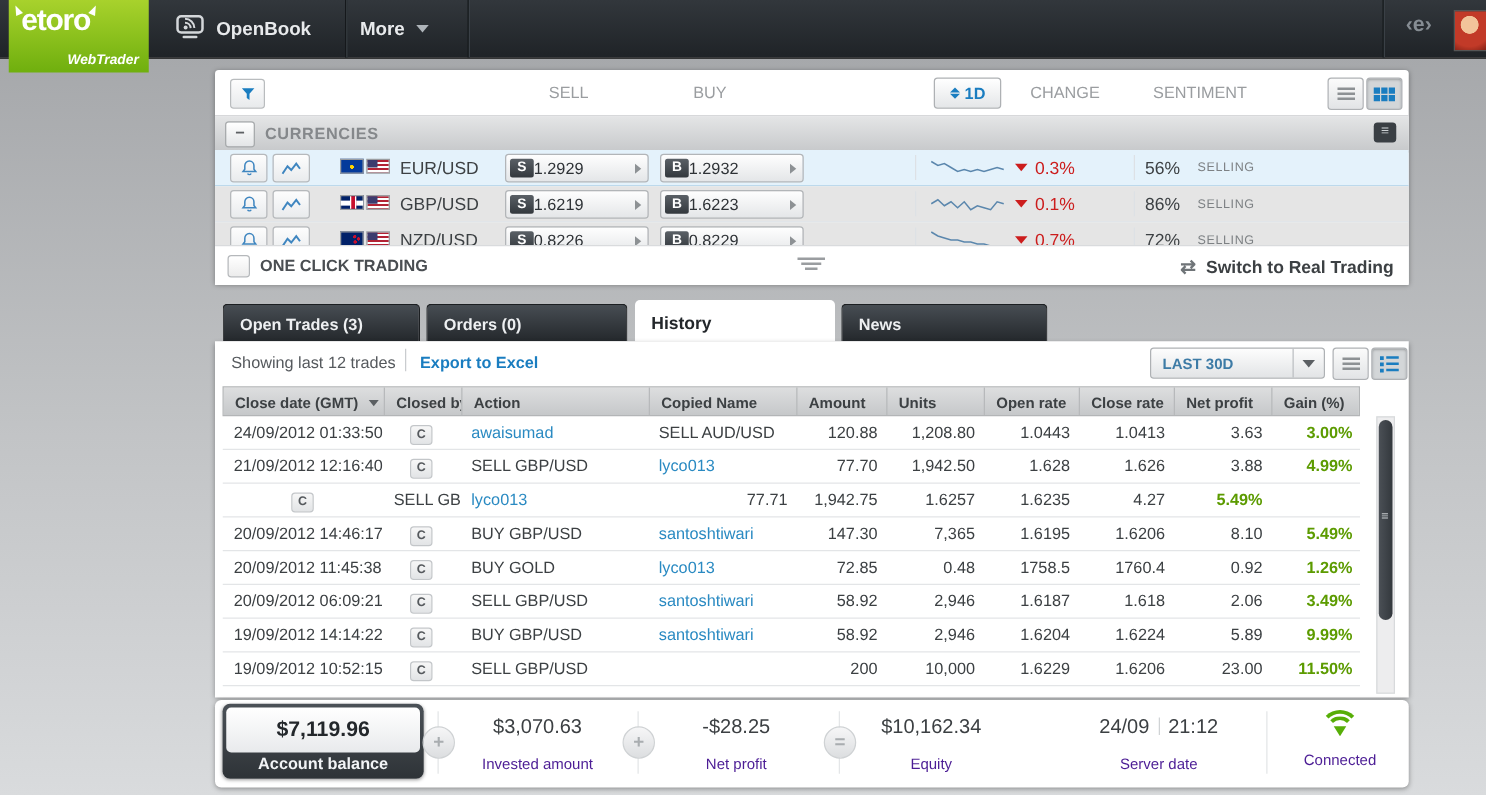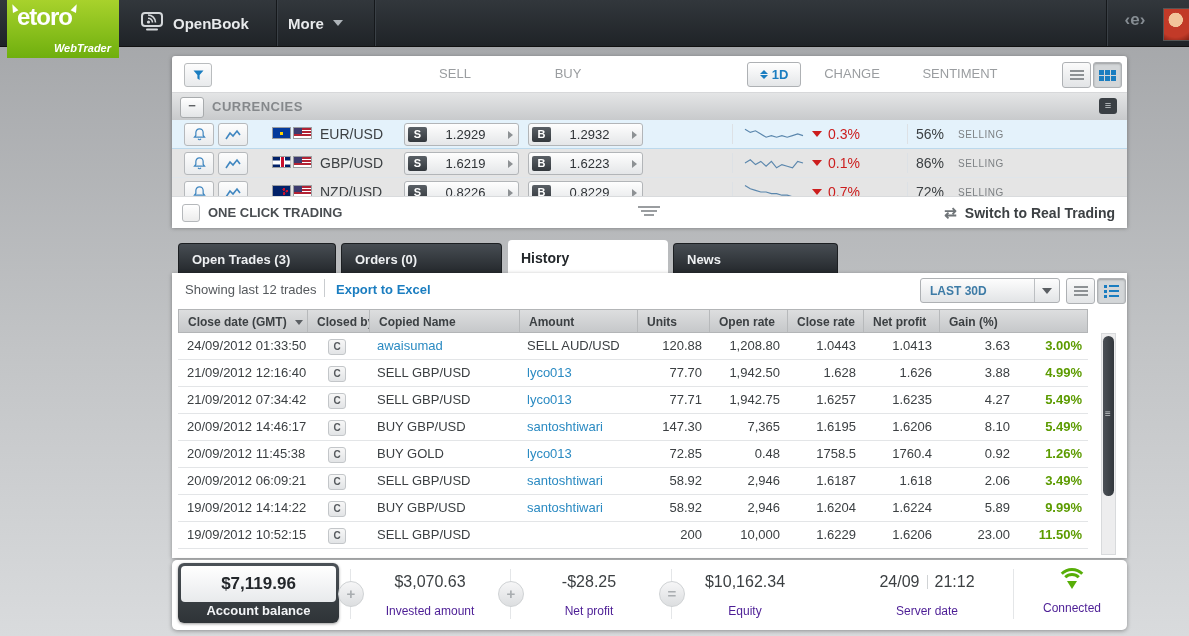--- a/index.html
+++ b/index.html
@@ -87,21 +87,21 @@
           background:radial-gradient(circle at 30% 20%,#c8102e 0 1.2px,transparent 1.5px),
                      radial-gradient(circle at 80% 45%,#c8102e 0 1.2px,transparent 1.5px),
                      radial-gradient(circle at 35% 80%,#c8102e 0 1.2px,transparent 1.5px);}
   .pair{position:absolute;left:148px;top:6px;font-size:14px;color:#3c4043;}
   .price-btn{position:absolute;top:3px;width:113px;height:21px;border:1px solid #b2b5b8;border-radius:3px;
           background:linear-gradient(180deg,#fefefe,#e4e6e8);display:flex;align-items:center;cursor:pointer;}
   .pb-sell{left:232px;} .pb-buy{left:356px;}
   .sb{display:inline-block;width:19px;height:15px;margin-left:3px;border-radius:2px;
           background:linear-gradient(180deg,#5a6066,#33383d);color:#fff;font-size:11px;font-weight:bold;
           text-align:center;line-height:15px;}
-  .pval{flex:1;text-align:center;font-size:13px;color:#2e3236;}
+  .pval{flex:1;text-align:left;font-size:13px;color:#2e3236;}
   .parr{width:0;height:0;margin:0 5px 0 4px;border-top:4px solid transparent;border-bottom:4px solid transparent;border-left:5px solid #8d9194;}
   .vdiv{position:absolute;top:4px;width:1px;height:20px;background:#dde1e5;}
   .spark{position:absolute;left:572px;top:4px;}
   .tri-down{position:absolute;left:640px;top:11px;width:0;height:0;
           border-left:5px solid transparent;border-right:5px solid transparent;border-top:6px solid #cc1d1d;}
   .chg{position:absolute;left:656px;top:6px;font-size:14px;color:#cc1d1d;}
   .sent-pct{position:absolute;left:744px;top:6px;font-size:14px;color:#3c4043;}
   .sent-lbl{position:absolute;left:786px;top:9px;font-size:10px;color:#7d8184;letter-spacing:.5px;}
   
   .oneclick{position:absolute;left:0;top:140px;width:100%;height:31px;border-top:1px solid #d9dbdd;background:#fff;}
@@ -412,20 +412,21 @@
               <i></i>
               <i></i>
               <i></i>
             </span>
           </div>
       </div>
     </div>
     <div class="thead tgrid" id="thead">
         <div class="th">Close date (GMT)<span class="sortc"></span></div>
         <div class="th">Closed by</div>
+        <div class="th">Action</div>
         <div class="th">Copied Name</div>
         <div class="th">Amount</div>
         <div class="th">Units</div>
         <div class="th">Open rate</div>
         <div class="th">Close rate</div>
         <div class="th">Net profit</div>
         <div class="th">Gain (%)</div>
       </div>
     <div class="trows" id="trows">
         <div class="trow tgrid">
@@ -446,21 +447,20 @@
           <div class="td c-action">SELL GBP/USD</div>
           <div class="td c-copied">lyco013</div>
           <div class="td c-num">77.70</div>
           <div class="td c-num">1,942.50</div>
           <div class="td c-num">1.628</div>
           <div class="td c-num">1.626</div>
           <div class="td c-num">3.88</div>
           <div class="td c-gain">4.99%</div>
         </div>
         <div class="trow tgrid">
-          <div class="td c-date">21/09/2012 07:34:42</div>
           <div class="td c-badge"><b>C</b></div>
           <div class="td c-action">SELL GBP/USD</div>
           <div class="td c-copied">lyco013</div>
           <div class="td c-num">77.71</div>
           <div class="td c-num">1,942.75</div>
           <div class="td c-num">1.6257</div>
           <div class="td c-num">1.6235</div>
           <div class="td c-num">4.27</div>
           <div class="td c-gain">5.49%</div>
         </div>

